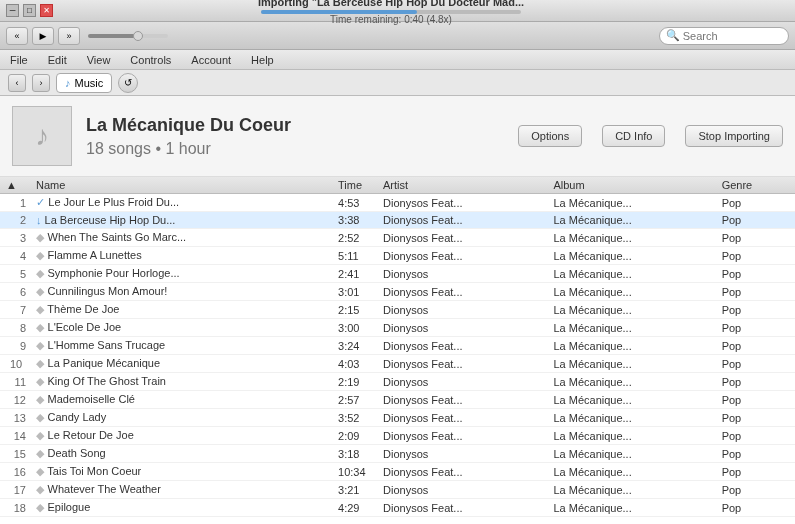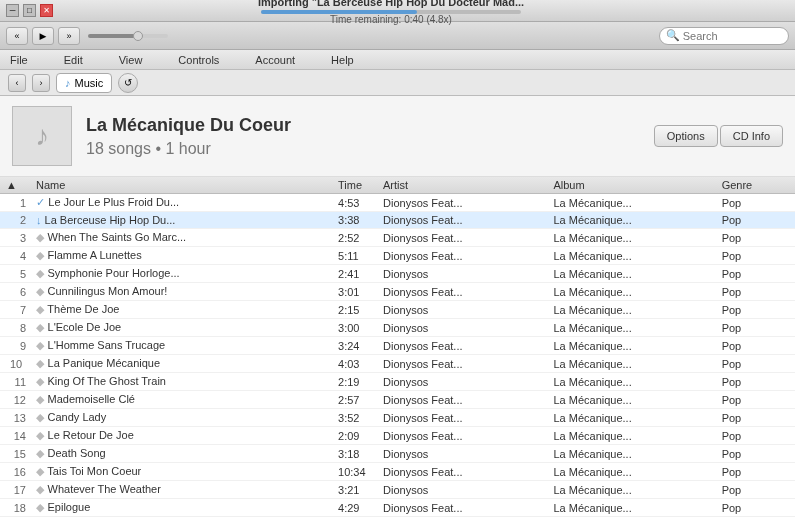--- a/index.html
+++ b/index.html
@@ -83,21 +83,21 @@
     }
 
     
     #menu-bar {
       height: 20px;
       background: linear-gradient(to bottom, #ebebeb, #d8d8d8);
       display: flex;
       align-items: center;
       padding: 0 4px;
       border-bottom: 1px solid #bbb;
-      gap: 24px;
+      gap: 8px;
     }
     .menu-item {
       font-size: 11px;
       color: #333;
       padding: 2px 6px;
       cursor: pointer;
       border-radius: 3px;
     }
 
     
@@ -148,21 +148,21 @@
     #album-art {
       width: 60px; height: 60px;
       background: #e0e0e0;
       border: 1px solid #bbb;
       display: flex; align-items: center; justify-content: center;
       font-size: 24px; color: #999;
     }
     #album-info { flex: 1; }
     #album-title { font-size: 18px; font-weight: bold; color: #333; }
     #album-subtitle { font-size: 16px; color: #777; margin-top: 4px; }
-    #album-actions { display: flex; gap: 2px; }
+    #album-actions { display: flex; gap: 20px; }
     .action-btn {
       padding: 4px 12px;
       background: linear-gradient(to bottom, #f8f8f8, #e0e0e0);
       border: 1px solid #aaa;
       border-radius: 4px;
       font-size: 11px;
       cursor: pointer;
       color: #333;
     }
 
@@ -266,20 +266,21 @@
     <div id="album-art">
       <span style="font-size:28px; color:#aaa;">♪</span>
     </div>
     <div id="album-info">
       <div id="album-title">La Mécanique Du Coeur</div>
       <div id="album-subtitle">18 songs • 1 hour</div>
     </div>
     <div id="album-actions">
       <button class="action-btn">Options</button>
       <button class="action-btn">CD Info</button>
+      <button class="action-btn">Stop Importing</button>
     </div>
   </div>
 
   <div id="track-list-container">
     <table id="track-table">
       <thead>
         <tr>
           <th style="width:30px; cursor:pointer;">
             <span>▲</span>
           </th>

